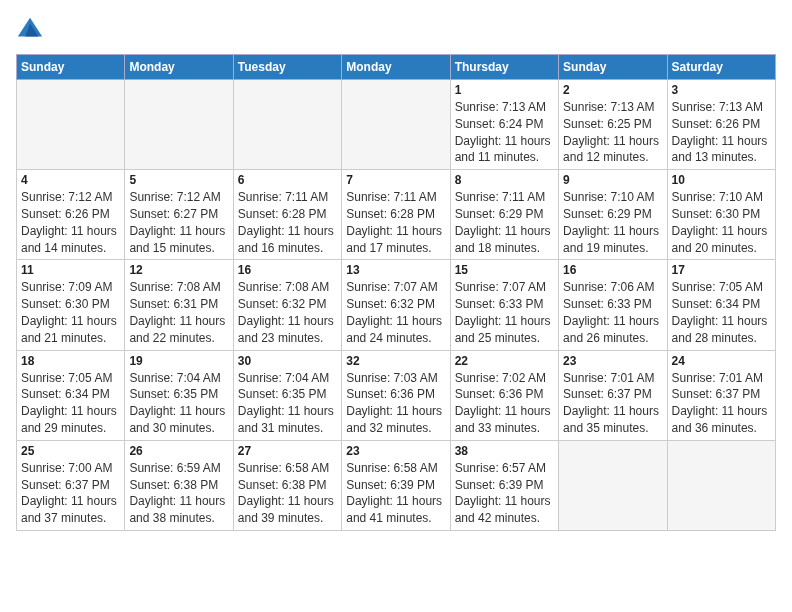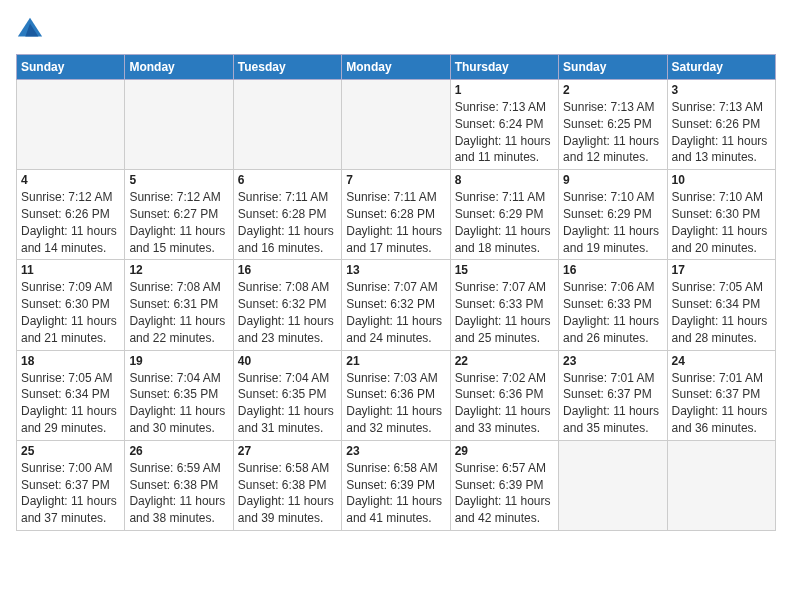--- a/index.html
+++ b/index.html
@@ -208,25 +208,25 @@
         <tr>
           <td>
             <span class="day-num">18</span>
             <div class="day-info">Sunrise: 7:05 AM<br>Sunset: 6:34 PM<br>Daylight: 11 hours and 29 minutes.</div>
           </td>
           <td>
             <span class="day-num">19</span>
             <div class="day-info">Sunrise: 7:04 AM<br>Sunset: 6:35 PM<br>Daylight: 11 hours and 30 minutes.</div>
           </td>
           <td>
-            <span class="day-num">40</span>
+            <span class="day-num">30</span>
             <div class="day-info">Sunrise: 7:04 AM<br>Sunset: 6:35 PM<br>Daylight: 11 hours and 31 minutes.</div>
           </td>
           <td>
-            <span class="day-num">21</span>
+            <span class="day-num">32</span>
             <div class="day-info">Sunrise: 7:03 AM<br>Sunset: 6:36 PM<br>Daylight: 11 hours and 32 minutes.</div>
           </td>
           <td>
             <span class="day-num">22</span>
             <div class="day-info">Sunrise: 7:02 AM<br>Sunset: 6:36 PM<br>Daylight: 11 hours and 33 minutes.</div>
           </td>
           <td>
             <span class="day-num">23</span>
             <div class="day-info">Sunrise: 7:01 AM<br>Sunset: 6:37 PM<br>Daylight: 11 hours and 35 minutes.</div>
           </td>
@@ -246,21 +246,21 @@
           </td>
           <td>
             <span class="day-num">27</span>
             <div class="day-info">Sunrise: 6:58 AM<br>Sunset: 6:38 PM<br>Daylight: 11 hours and 39 minutes.</div>
           </td>
           <td>
             <span class="day-num">23</span>
             <div class="day-info">Sunrise: 6:58 AM<br>Sunset: 6:39 PM<br>Daylight: 11 hours and 41 minutes.</div>
           </td>
           <td>
-            <span class="day-num">29</span>
+            <span class="day-num">38</span>
             <div class="day-info">Sunrise: 6:57 AM<br>Sunset: 6:39 PM<br>Daylight: 11 hours and 42 minutes.</div>
           </td>
           <td class="empty"></td>
           <td class="empty"></td>
         </tr>
       </tbody>
   </table>
 </div>
 
 </body></html>

